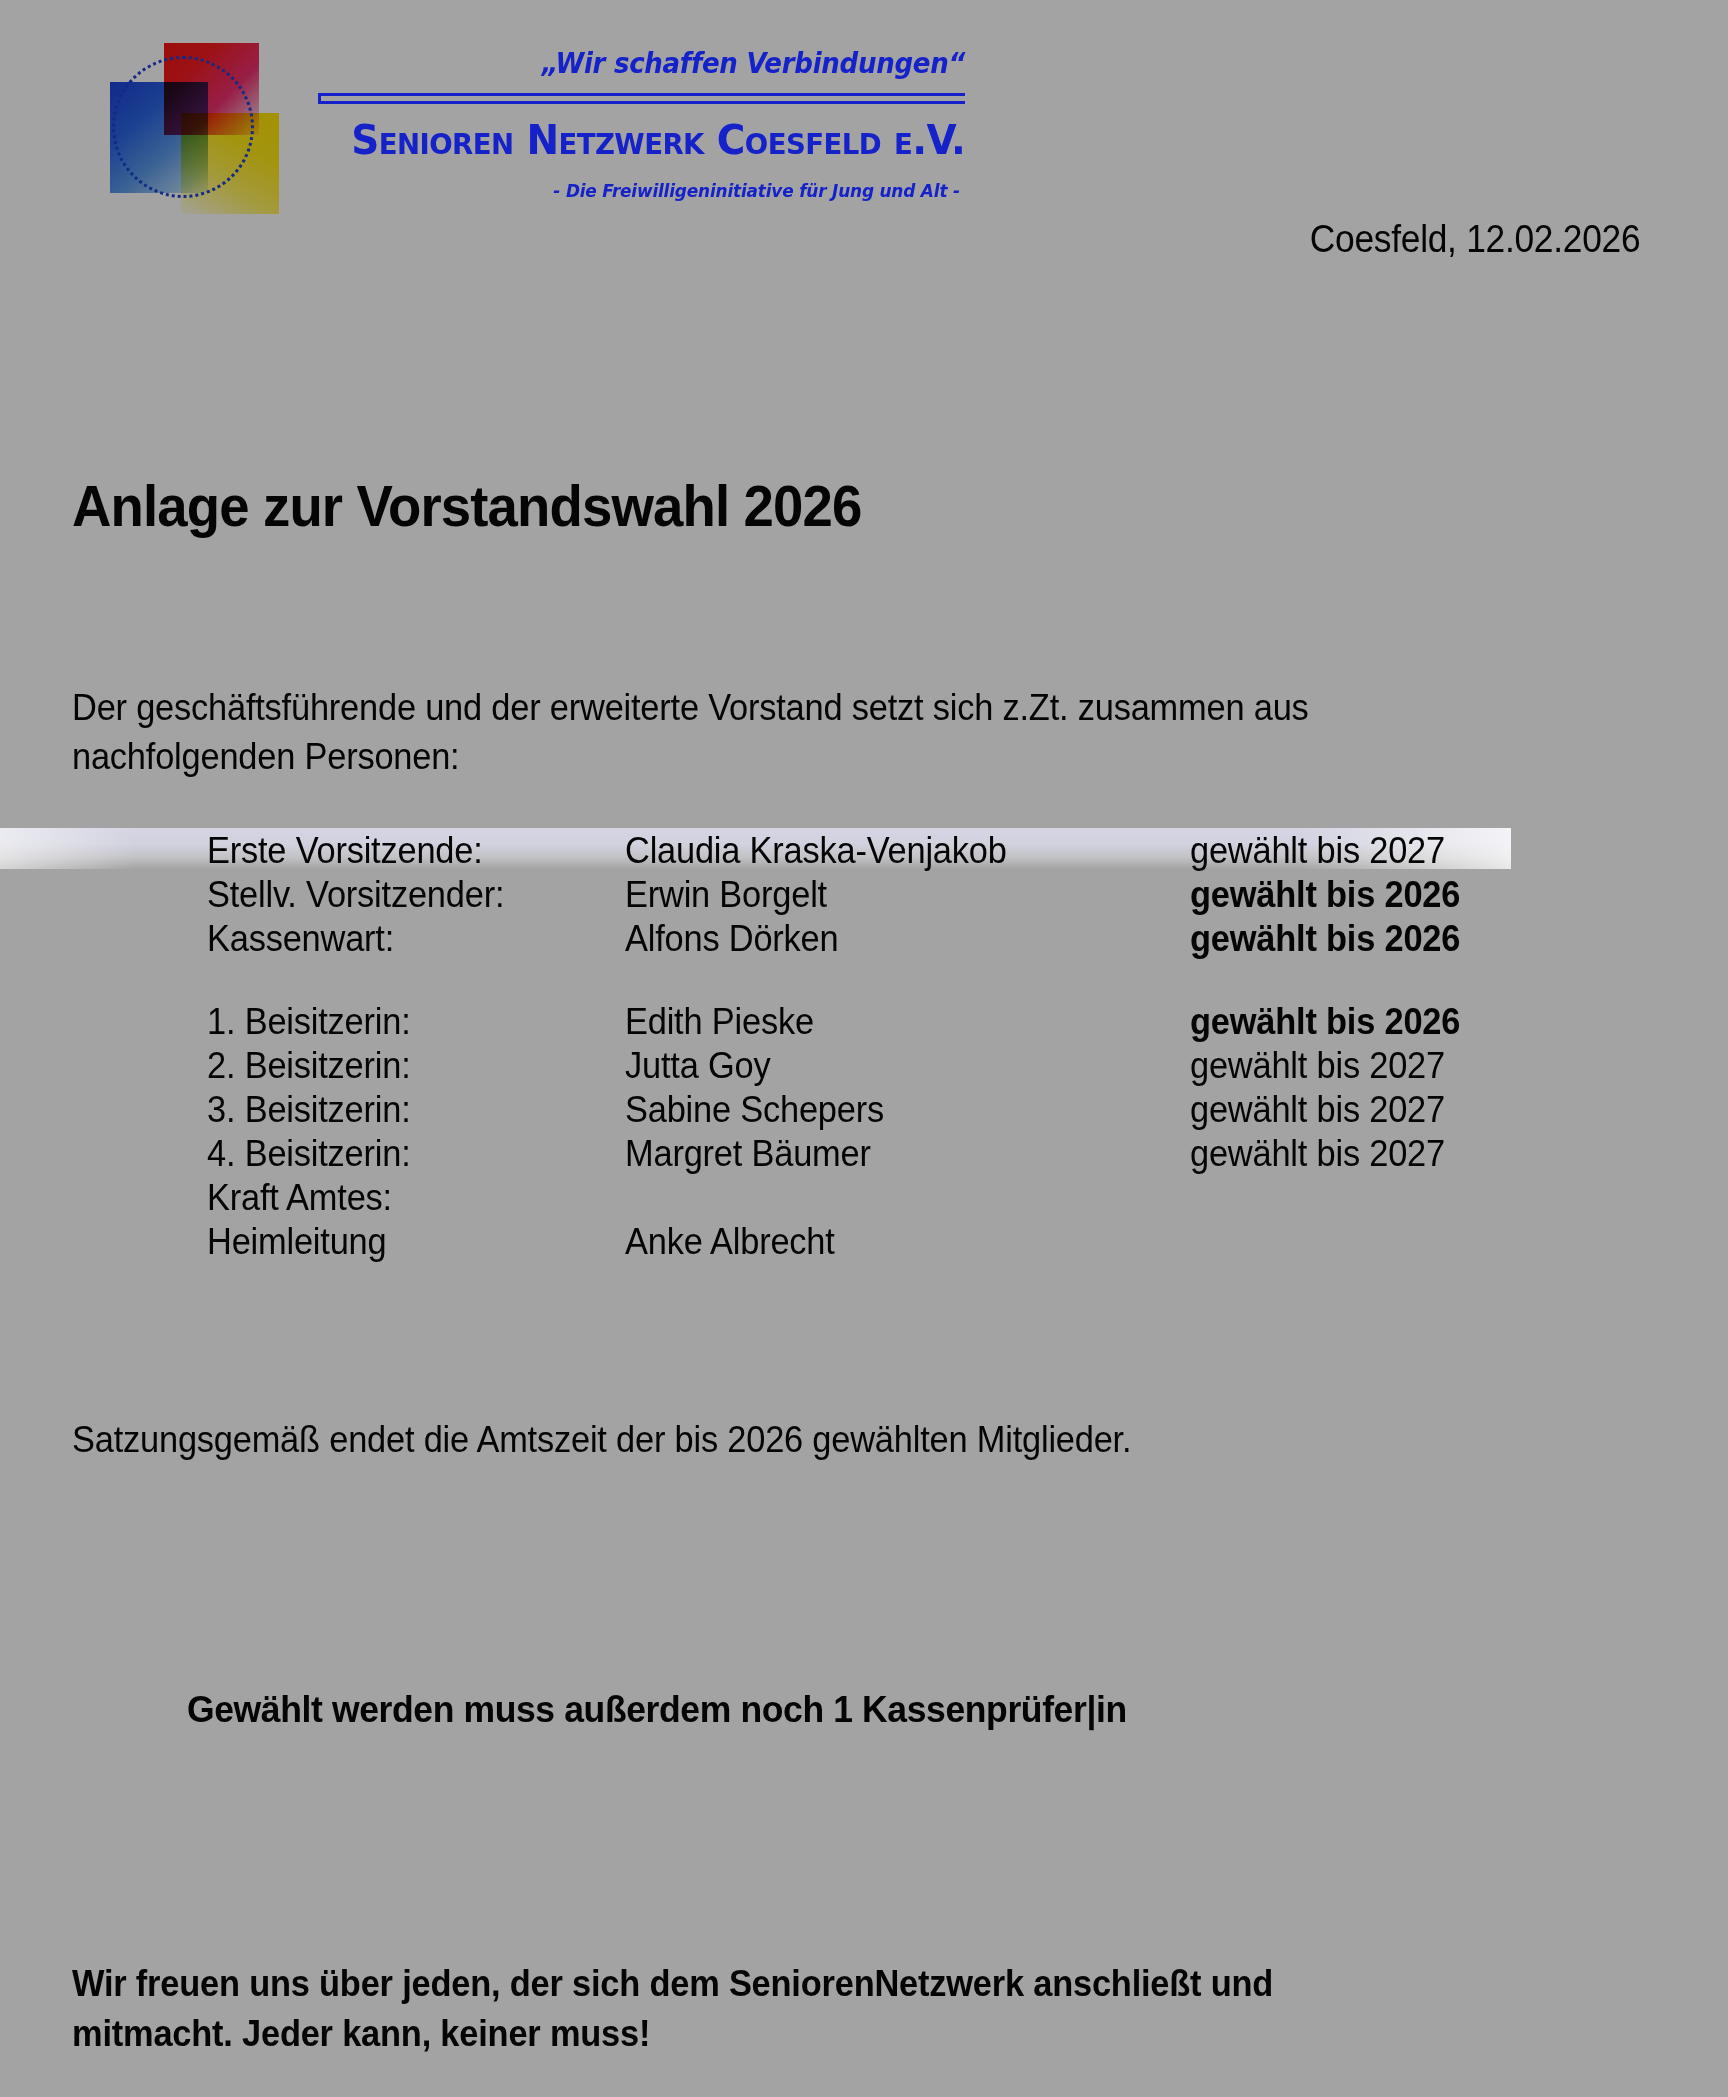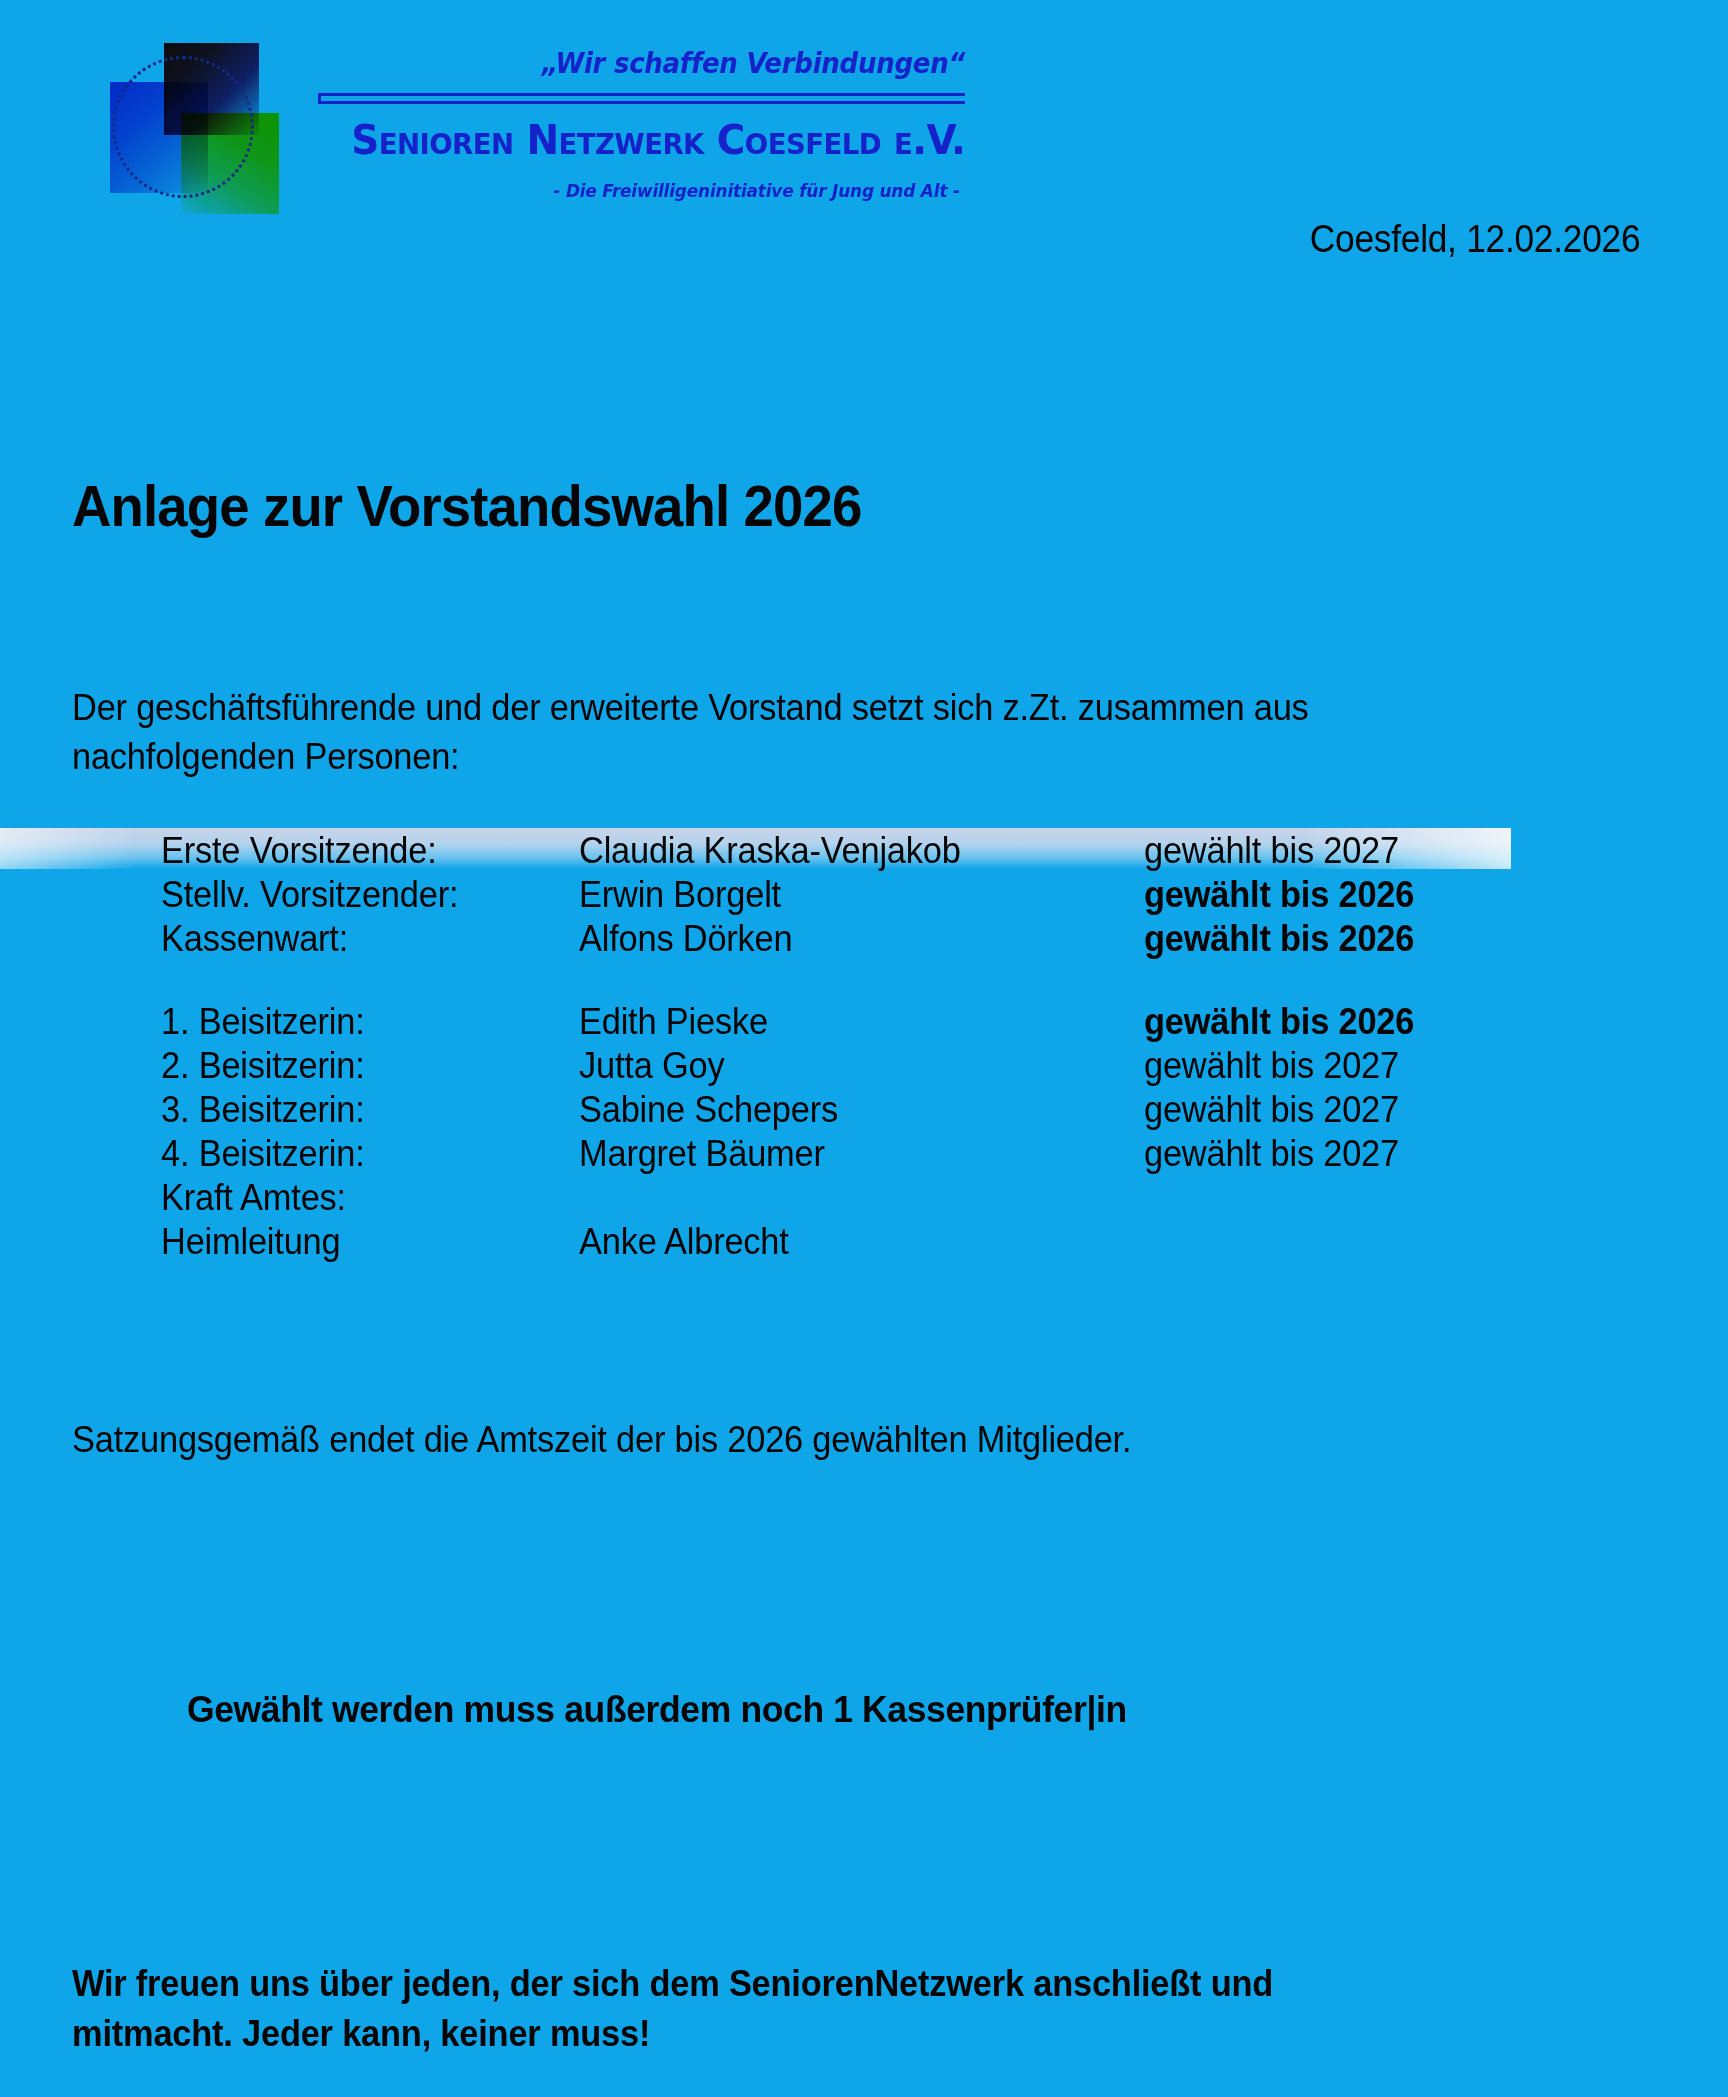--- a/index.html
+++ b/index.html
@@ -10,21 +10,21 @@
   }
   body {
     font-family: "Liberation Sans", sans-serif;
     color: #050505;
     -webkit-font-smoothing: antialiased;
   }
   #page {
     position: relative;
     width: 1728px;
     height: 2097px;
-    background: #0ea5e9;
+    background: #a3a3a3;
     overflow: hidden;
   }
 
   
   #logo-block {
     position: absolute;
     left: 92px;
     top: 29.5px;
     width: 872px;
     height: 197px;
@@ -217,20 +217,21 @@
     left: 161px;
     top: 830px;
     width: 1413px;
     font-size: 36px;
     letter-spacing: -0.2px;
   }
   .brow {
     position: relative;
     height: 44px;
     white-space: nowrap;
+    margin-left: 46px;
   }
   .brow.spacer { height: 39px; }
   .brow .c-role {
     position: absolute;
     left: 0;
     top: 0;
     transform: scaleX(0.955);
     transform-origin: left top;
   }
   .brow .c-name {

